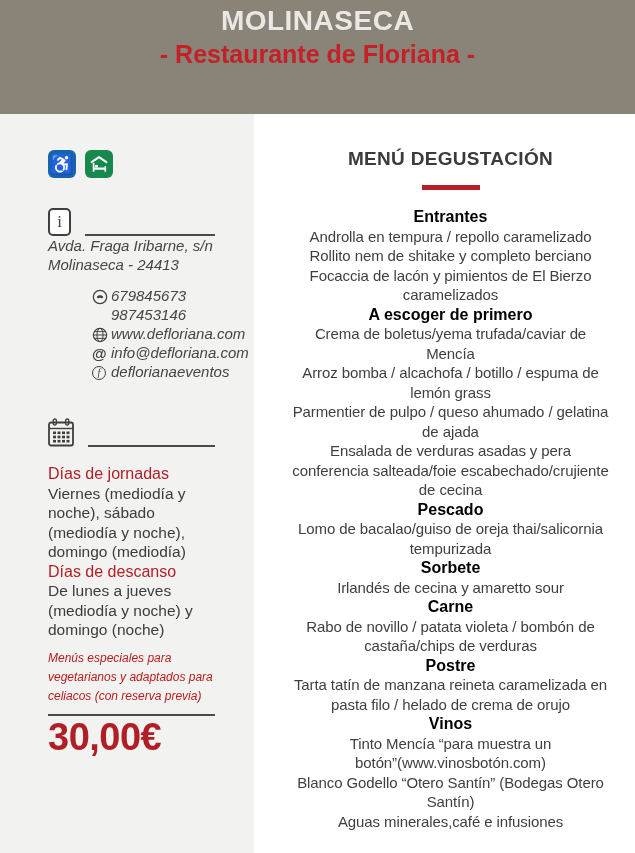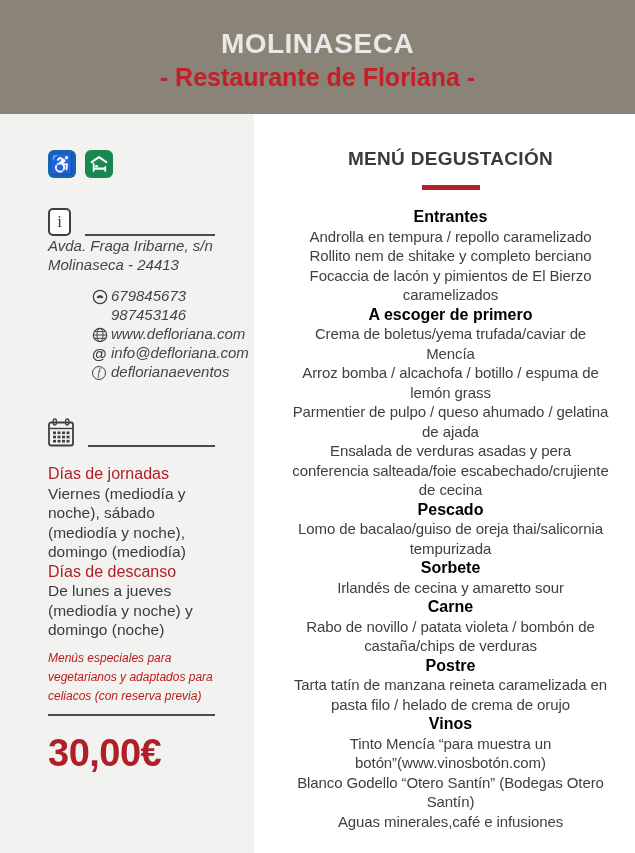--- a/index.html
+++ b/index.html
@@ -1,21 +1,21 @@
 <!DOCTYPE html>
 <html><head>
 <meta charset="utf-8">
 <style>
   * { margin:0; padding:0; box-sizing:border-box; }
   html,body { background:#ffffff; }
   body { font-family:"Liberation Sans", sans-serif; }
   .page { position:relative; width:635px; height:853px; overflow:hidden; background:#fff; }
 
   
-  .header { height:114px; background:#8a8378; display:flex; flex-direction:column; align-items:center; justify-content:center; padding-top:6px; }
+  .header { height:114px; background:#8a8378; display:flex; flex-direction:column; align-items:center; justify-content:flex-start; padding-top:6px; }
   .header .title { color:#e9e8e4; font-size:28px; font-weight:bold; letter-spacing:.5px; line-height:1.1; }
   .header .subtitle { color:#c32127; font-size:25px; font-weight:bold; margin-top:4px; line-height:1.1; }
 
   
   .body { display:flex; height:739px; }
 
   
   .sidebar { width:254px; background:#f2f2f0; padding:36px 39px 0 48px; flex-shrink:0; }
   .badge-row { display:flex; gap:9px; }
   .badge { width:28px; height:28px; border-radius:6px; display:flex; align-items:center; justify-content:center; }
@@ -36,21 +36,21 @@
   .fb-circle { width:14px; height:14px; border:1.4px solid #3f3f3f; border-radius:50%; display:flex; align-items:center; justify-content:center;
                font-family:"Liberation Serif", serif; font-style:italic; font-size:10px; line-height:1; color:#3f3f3f; }
   .at-glyph { font-size:15px; font-weight:600; }
 
   .cal-row { margin-top:36px; }
 
   .schedule { margin-top:17px; font-size:15.5px; line-height:19.5px; color:#3c3c3c; }
   .sched-label { color:#b01f26; font-weight:normal; font-size:16px; }
   .note { margin-top:9px; font-size:12px; line-height:19px; font-style:italic; color:#b91c1c; }
   .divider { margin-top:8px; width:100%; border-bottom:2px solid #4a4a4b; }
-  .price { margin-top:16px; color:#b01f26; font-size:38px; font-weight:bold; letter-spacing:-.5px; }
+  .price { color:#b01f26; font-size:38px; font-weight:bold; letter-spacing:-.5px; }
 
   
   .main { flex:1; background:#fff; padding:34px 24px 8px 36px; text-align:center; }
   .menu-title { font-size:19px; font-weight:bold; color:#3b3b3b; letter-spacing:.3px; }
   .menu-bar { width:58px; height:5px; background:#b5202a; margin:15px auto 0; }
   .menu-sections { margin-top:17px; }
   .menu-heading { font-size:16px; font-weight:bold; color:#000000; line-height:19.5px; }
   .menu-item { font-size:15px; color:#3f3f3f; line-height:19.5px; letter-spacing:-.1px; }
 
   svg { display:block; }

